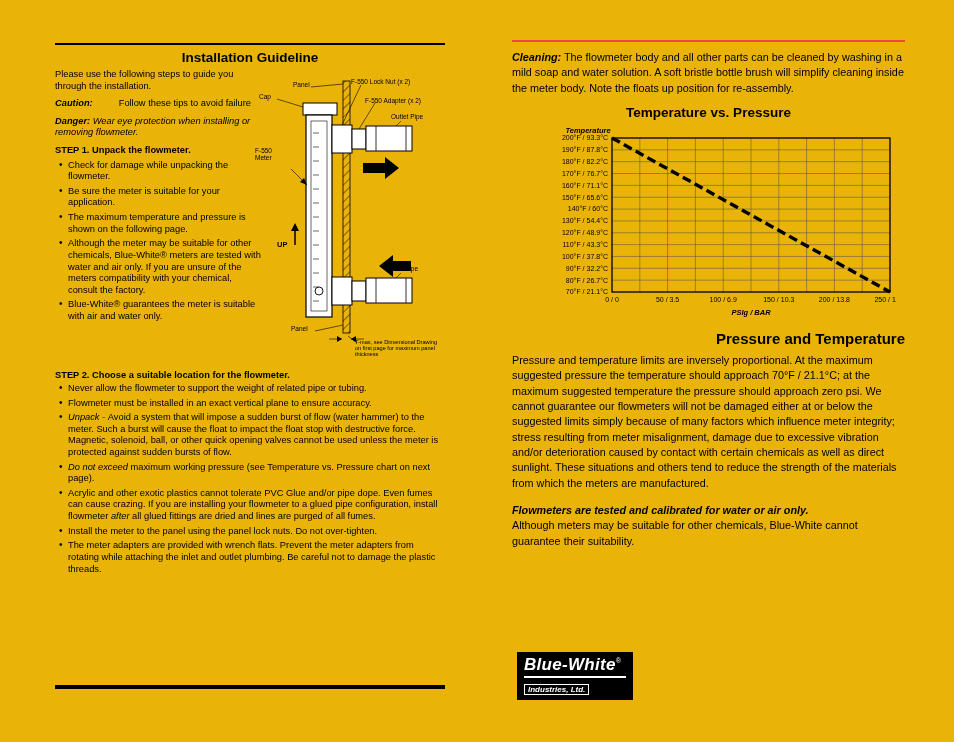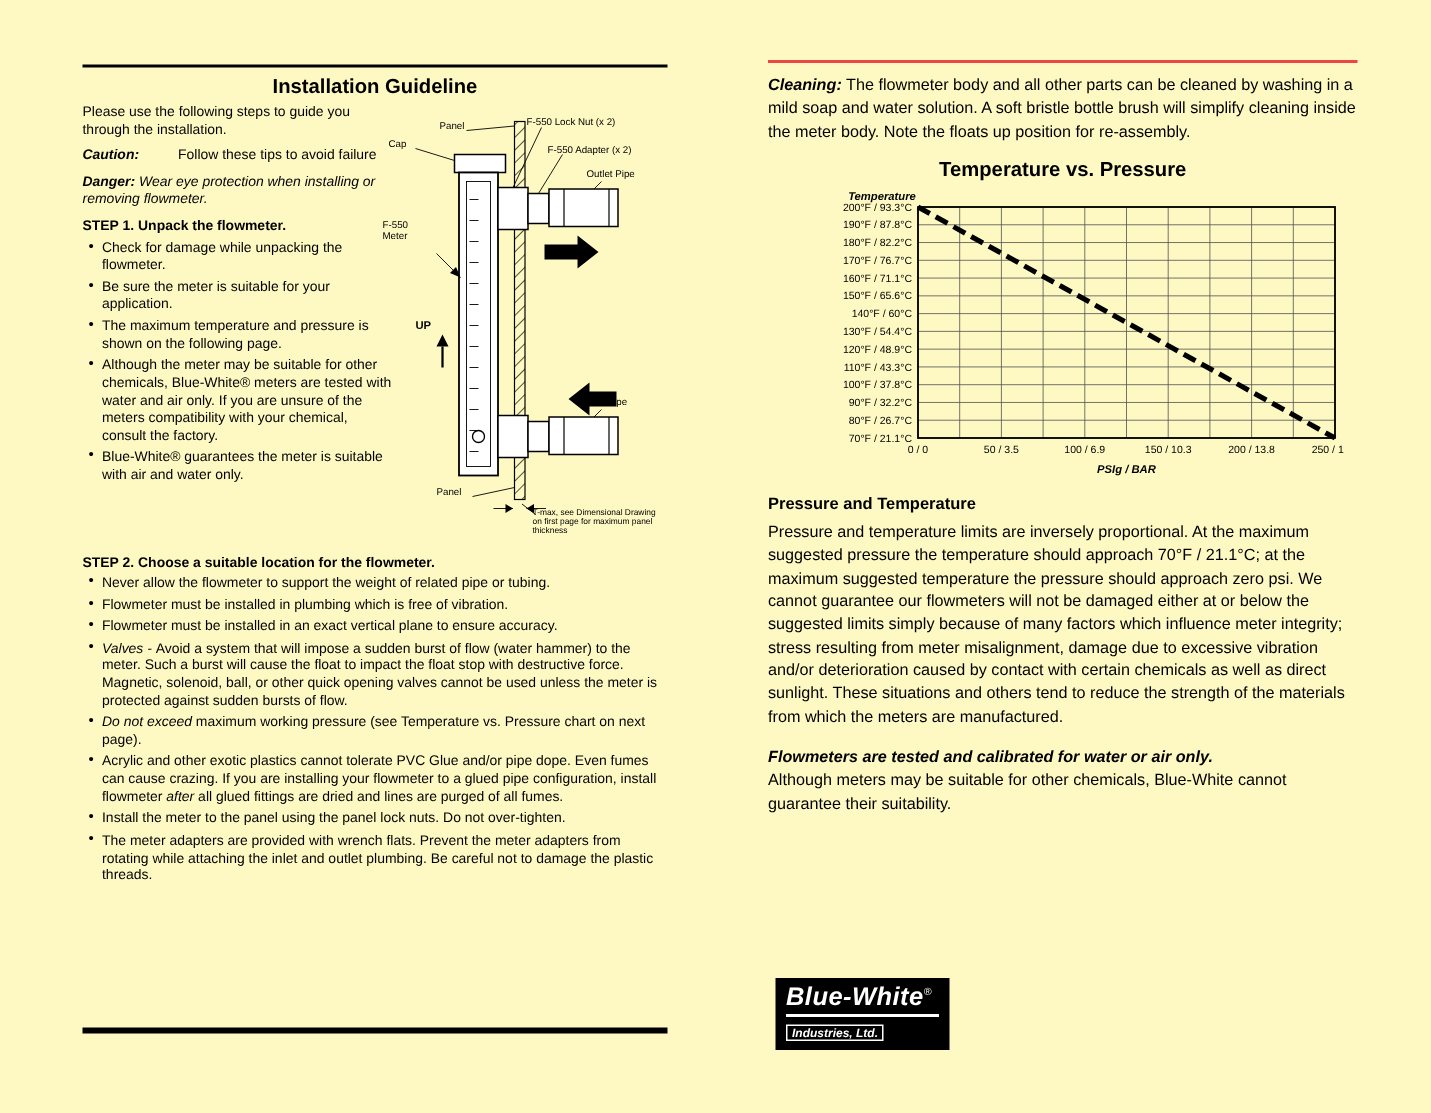--- a/index.html
+++ b/index.html
@@ -1,18 +1,18 @@
 <!DOCTYPE html>
 <html><head>
 <meta charset="utf-8">
 <style>
   * { margin:0; padding:0; box-sizing:border-box; }
   html,body { background:#ffffff; }
   .page {
-    position:relative; width:954px; height:742px; background:#fef9c3;
+    position:relative; width:954px; height:742px; background:#eab308;
     font-family:"Liberation Sans", sans-serif; color:#000; overflow:hidden;
   }
   .col-left  { position:absolute; left:55px;  top:43px; width:390px; border-top:2px solid #000; padding-top:5px; }
   .col-right { position:absolute; left:512px; top:40px; width:393px; border-top:2px solid #ef4444; padding-top:8px; }
   .col-title { text-align:center; font-size:13.5px; font-weight:bold; margin-bottom:4px; }
   .small { font-size:9.3px; line-height:1.25; }
   .top-area { position:relative; height:296px; }
   .intro-block { width:206px; }
   .intro-block p { margin-bottom:6px; }
   .caution-line { margin-bottom:7px; }
@@ -30,21 +30,21 @@
   .dlabel { position:absolute; font-size:6.5px; line-height:1.1; white-space:nowrap; }
   .dlabel.wrap { white-space:normal; }
   .meter-label { width:34px; }
   .tmax-label { width:88px; font-size:5.6px; }
   .up-label { font-weight:bold; font-size:7.5px; }
   
   .body-text { font-size:10.8px; line-height:1.42; margin-bottom:9px; }
   .chart-title { text-align:center; font-size:13.5px; font-weight:bold; margin:2px 0 4px 0; }
   .chart-wrap { margin:2px 0 6px 36px; width:348px; }
   .chart-wrap svg { font-family:"Liberation Sans", sans-serif; display:block; }
-  .pt-title { text-align:left; font-size:11px; font-weight:bold; margin:0 0 6px 0; }
+  .pt-title { text-align:right; font-size:15px; font-weight:bold; margin:0 0 6px 0; }
   .tested-block { font-size:10.8px; line-height:1.42; margin-top:12px; }
   .tested-line { display:block; font-weight:bold; font-style:italic; }
   
   .logo { position:absolute; left:517px; top:652px; width:116px; background:#000; color:#fff; padding:3px 7px 4px 7px; }
   .logo-main { font-style:italic; font-weight:bold; font-size:17px; letter-spacing:.3px; border-bottom:2px solid #fff; padding-bottom:1px; white-space:nowrap; }
   .logo-main sup { font-size:7px; font-weight:normal; }
   .logo-sub { font-style:italic; font-weight:bold; font-size:8px; border:1px solid #fff; display:inline-block; padding:0 3px; margin-top:2px; }
   .rule-bottom { position:absolute; left:55px; top:685px; width:390px; height:4px; background:#000; }
 </style>
 </head>
@@ -121,33 +121,32 @@
           <polygon points="56,112 49,109 53,105" fill="#000"></polygon>
           <polygon points="91,266 86,263 86,269" fill="#000"></polygon>
           <polygon points="100,266 105,263 105,269" fill="#000"></polygon>
         </svg>
         <div class="dlabel" style="left:8px; top:20px;">Cap</div>
         <div class="dlabel" style="left:42px; top:8px;">Panel</div>
         <div class="dlabel" style="left:100px; top:5px;">F-550 Lock Nut (x 2)</div>
         <div class="dlabel" style="left:114px; top:24px;">F-550 Adapter (x 2)</div>
         <div class="dlabel" style="left:140px; top:40px;">Outlet Pipe</div>
         <div class="dlabel wrap meter-label" style="left:4px; top:74px;">F-550 Meter</div>
-        <div class="dlabel up-label" style="left:26px; top:140px;">UP</div>
+        <div class="dlabel up-label" style="left:26px; top:168px;">UP</div>
         <div class="dlabel" style="left:140px; top:192px;">Inlet Pipe</div>
         <div class="dlabel" style="left:40px; top:252px;">Panel</div>
         <div class="dlabel wrap tmax-label" style="left:104px; top:266px;">T-max, see Dimensional Drawing on first page for maximum panel thickness</div>
       </div>
     </div>
 
     <div class="step-heading">STEP 2. Choose a suitable location for the flowmeter.</div>
     <ul class="bullets">
       <li><span>Never allow the flowmeter to support the weight of related pipe or tubing.</span></li>
-      <li><span>Flowmeter must be installed in plumbing which is free of vibration.</span></li>
       <li><span>Flowmeter must be installed in an exact vertical plane to ensure accuracy.</span></li>
-      <li><span class="it">Valves - </span><span>Avoid a system that will impose a sudden burst of flow (water hammer) to the meter. Such a burst will cause the float to impact the float stop with destructive force. Magnetic, solenoid, ball, or other quick opening valves cannot be used unless the meter is protected against sudden bursts of flow.</span></li>
+      <li><span class="it">Unpack - </span><span>Avoid a system that will impose a sudden burst of flow (water hammer) to the meter. Such a burst will cause the float to impact the float stop with destructive force. Magnetic, solenoid, ball, or other quick opening valves cannot be used unless the meter is protected against sudden bursts of flow.</span></li>
       <li><span class="it">Do not exceed </span><span>maximum working pressure (see Temperature vs. Pressure chart on next page).</span></li>
     </ul>
 
     <ul class="bullets">
       <li><span>Acrylic and other exotic plastics cannot tolerate PVC Glue and/or pipe dope.  Even fumes can cause crazing. If you are installing your flowmeter to a glued pipe configuration, install flowmeter </span><span class="it">after</span><span> all glued fittings are dried and lines are purged of all fumes.</span></li>
       <li><span>Install the meter to the panel using the panel lock nuts. Do not over-tighten.</span></li>
       <li><span>The meter adapters are provided with wrench flats. Prevent the meter adapters from rotating while attaching the inlet and outlet plumbing. Be careful not to damage the plastic threads.</span></li>
     </ul>
   </div>
 

